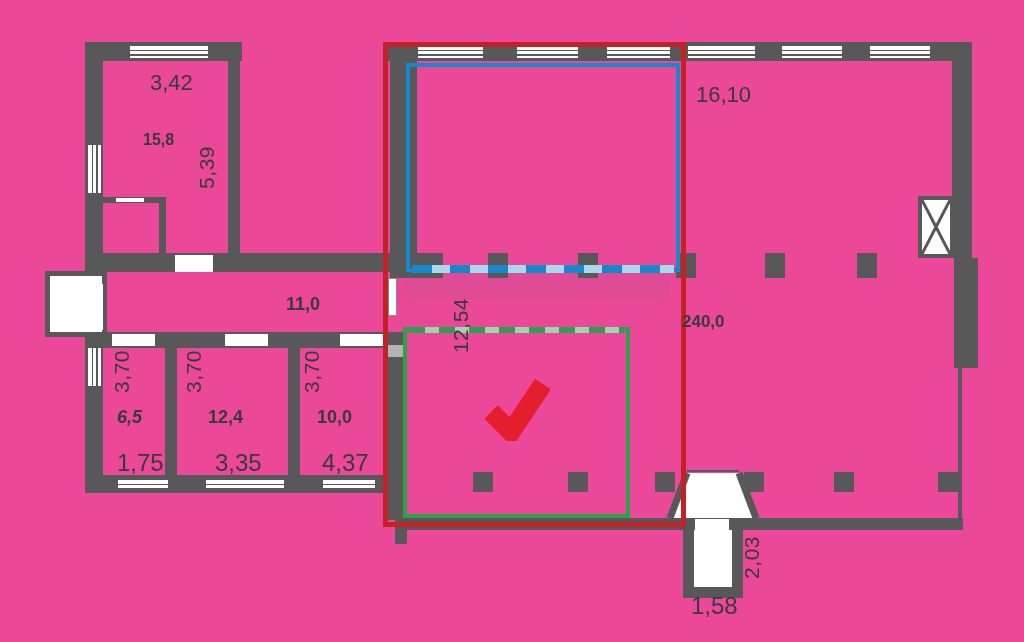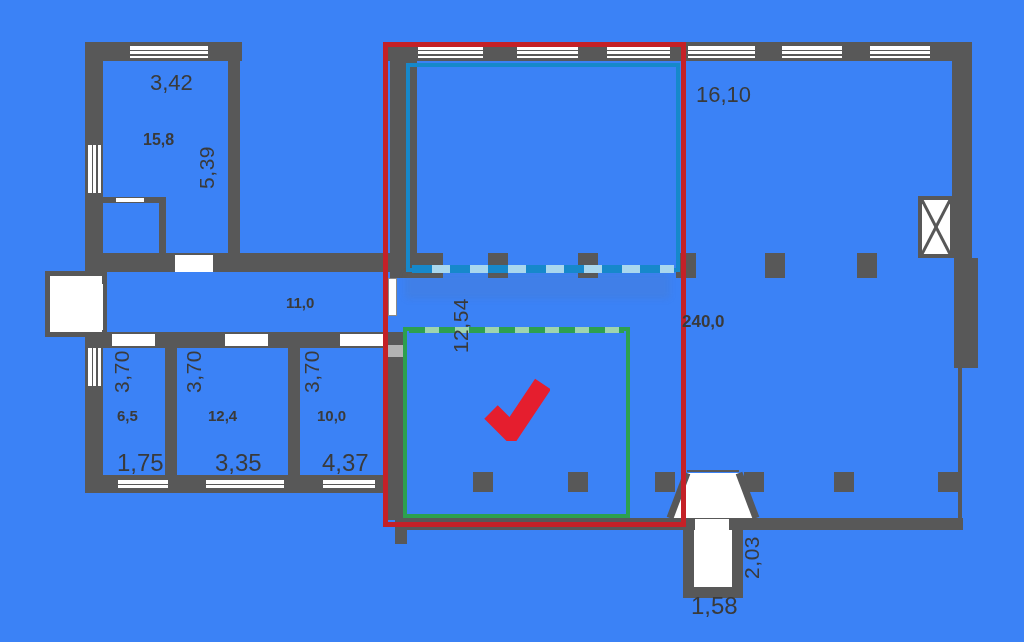--- a/index.html
+++ b/index.html
@@ -1,27 +1,27 @@
 <!DOCTYPE html>
 <html><head>
 <meta charset="utf-8">
 <style>
   html,body{margin:0;padding:0;background:#ffffff;}
-  .plan{position:relative;width:1024px;height:642px;background:#3b82f6;overflow:hidden;
+  .plan{position:relative;width:1024px;height:642px;background:#ec4899;overflow:hidden;
         font-family:"Liberation Sans", sans-serif;color:#3a3a3a;}
   .wall{position:absolute;background:#585858;}
   .gap{position:absolute;background:#ffffff;}
   .grayseg{position:absolute;background:#b3b3b3;}
   .winh{position:absolute;background:#ffffff;
         background-image:repeating-linear-gradient(to bottom,#585858 0 1.5px,transparent 1.5px 4.6px);}
   .winv{position:absolute;background:#ffffff;
         background-image:repeating-linear-gradient(to right,#585858 0 1.5px,transparent 1.5px 4.6px);}
   .col{position:absolute;background:#585858;}
   .lab{position:absolute;font-size:24px;white-space:nowrap;}
-  .area{font-weight:bold;font-size:15px;}
+  .area{font-weight:bold;font-size:18px;}
   .vlab{position:absolute;writing-mode:vertical-rl;transform:rotate(180deg);
         font-size:21px;white-space:nowrap;letter-spacing:0.5px;}
   .box-red{position:absolute;left:383px;top:42px;width:303px;height:485px;
         border:5px solid #c42127;box-sizing:border-box;}
   .box-blue{position:absolute;left:406px;top:63px;width:274px;height:209px;
         border:4px solid #1688cb;box-sizing:border-box;}
   .box-green{position:absolute;left:403px;top:327px;width:227px;height:191px;
         border:4px solid #2da04f;box-sizing:border-box;}
   .dash-blue{position:absolute;left:412px;top:265px;width:262px;height:8px;background:#a9d7ee;
         background-image:repeating-linear-gradient(to right,#1688cb 0 20px,transparent 20px 38px);}
@@ -146,21 +146,21 @@
   <div class="lab area" style="left:143px;top:131px;font-size:16px;">15,8</div>
   <div class="vlab" style="left:195px;top:146px;">5,39</div>
 
   <div class="lab area" style="left:286px;top:294px;">11,0</div>
 
   <div class="lab" style="left:696px;top:82px;font-size:22px;">16,10</div>
   <div class="lab area" style="left:682px;top:312px;font-size:17px;">240,0</div>
   <div class="vlab" style="left:449px;top:298px;">12,54</div>
 
   <div class="vlab" style="left:110px;top:350px;">3,70</div>
-  <div class="lab area" style="left:117px;top:407px;">6,5</div>
+  <div class="lab area" style="left:117px;top:407px;font-style:italic;">6,5</div>
   <div class="lab" style="left:117px;top:449px;">1,75</div>
 
   <div class="vlab" style="left:182px;top:350px;">3,70</div>
   <div class="lab area" style="left:208px;top:407px;text-align:right;">12,4</div>
   <div class="lab" style="left:215px;top:449px;text-align:center;">3,35</div>
 
   <div class="vlab" style="left:300px;top:350px;">3,70</div>
   <div class="lab area" style="left:317px;top:407px;">10,0</div>
   <div class="lab" style="left:322px;top:449px;">4,37</div>
 

